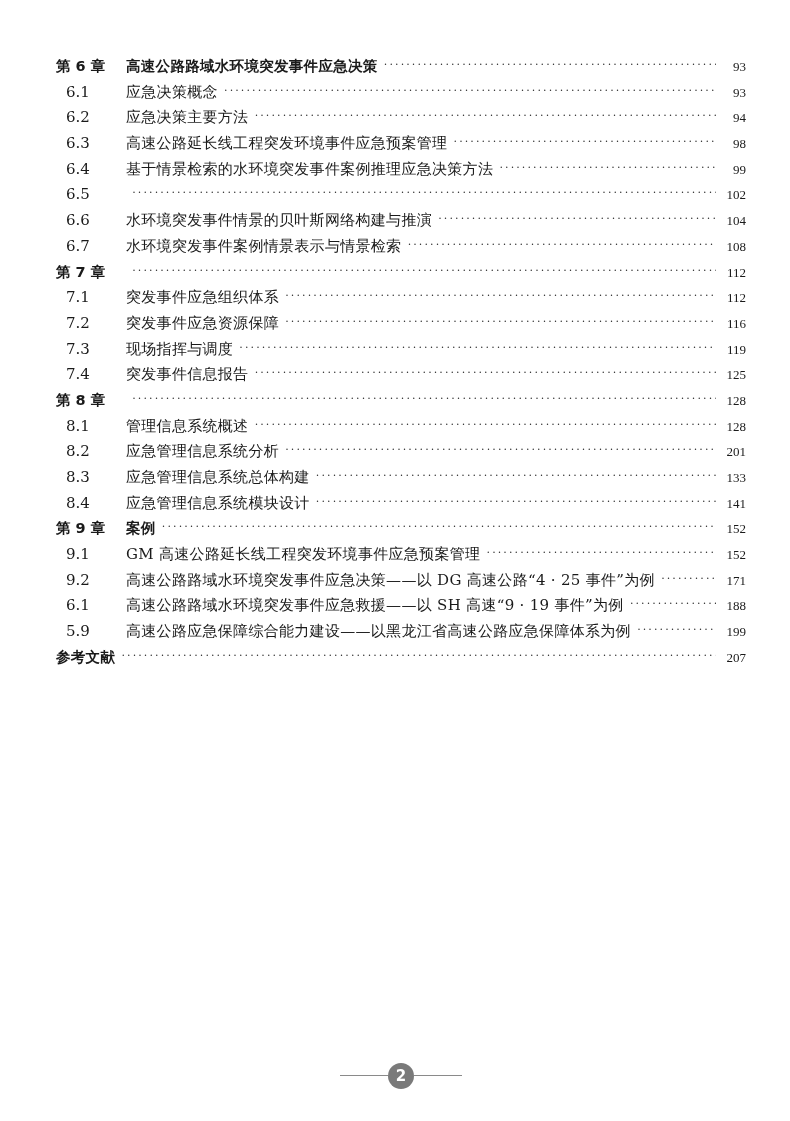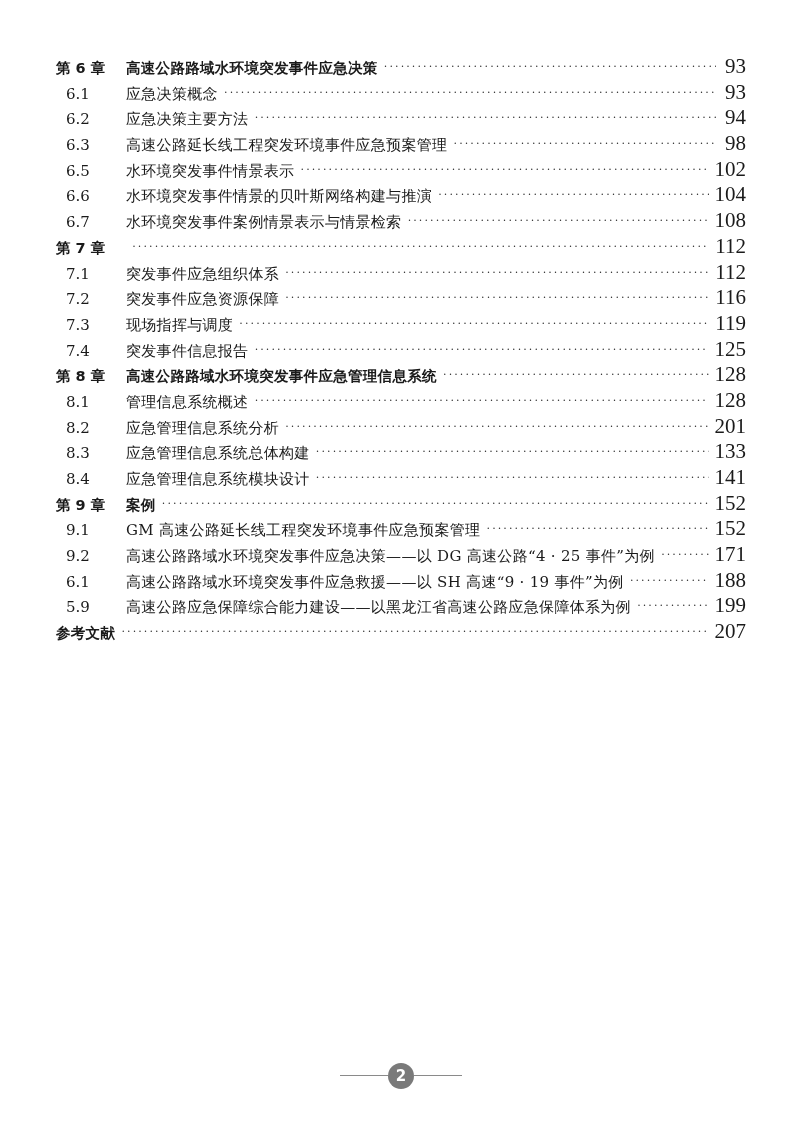--- a/index.html
+++ b/index.html
@@ -50,21 +50,21 @@
       position: relative;
       top: -3px;
     }
     .row .dots::before {
       content: "··································································································································································";
     }
     .row .page {
       flex: 0 0 auto;
       font-family: "Liberation Serif", serif;
       font-weight: normal;
-      font-size: 21px;
+      font-size: 13px;
       text-align: right;
       min-width: 24px;
     }
     .row.ref .title { padding-left: 0; }
     .footer {
       position: absolute;
       left: 340px;
       top: 1063px;
       width: 122px;
       height: 26px;
@@ -115,22 +115,27 @@
     <span class="dots"></span>
     <span class="page">94</span>
   </div>
   <div class="row section">
     <span class="num">6.3</span>
     <span class="title">高速公路延长线工程突发环境事件应急预案管理</span>
     <span class="dots"></span>
     <span class="page">98</span>
   </div>
   <div class="row section">
+    <span class="num">6.4</span>
+    <span class="title">基于情景检索的水环境突发事件案例推理应急决策方法</span>
+    <span class="dots"></span>
+    <span class="page">99</span>
+  </div>
+  <div class="row section">
     <span class="num">6.5</span>
-    <span class="title">水环境突发事件情景表示</span>
     <span class="dots"></span>
     <span class="page">102</span>
   </div>
   <div class="row section">
     <span class="num">6.6</span>
     <span class="title">水环境突发事件情景的贝叶斯网络构建与推演</span>
     <span class="dots"></span>
     <span class="page">104</span>
   </div>
   <div class="row section">
@@ -163,21 +168,20 @@
     <span class="page">119</span>
   </div>
   <div class="row section">
     <span class="num">7.4</span>
     <span class="title">突发事件信息报告</span>
     <span class="dots"></span>
     <span class="page">125</span>
   </div>
   <div class="row chapter">
     <span class="num">第 8 章</span>
-    <span class="title">高速公路路域水环境突发事件应急管理信息系统</span>
     <span class="dots"></span>
     <span class="page">128</span>
   </div>
   <div class="row section">
     <span class="num">8.1</span>
     <span class="title">管理信息系统概述</span>
     <span class="dots"></span>
     <span class="page">128</span>
   </div>
   <div class="row section">

